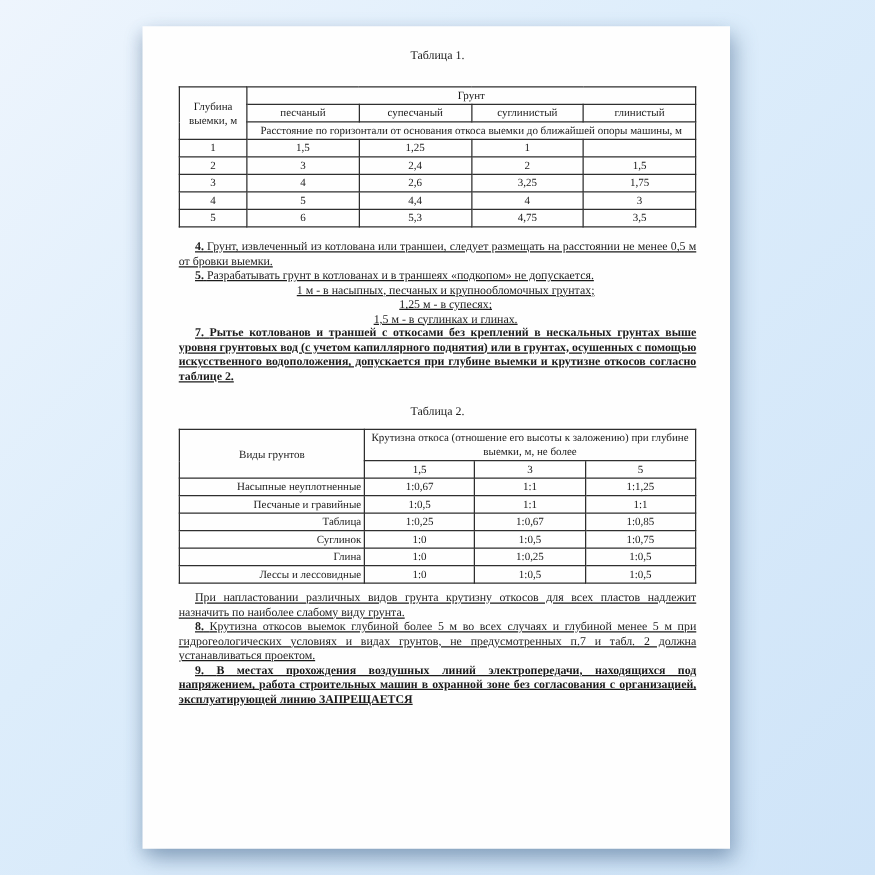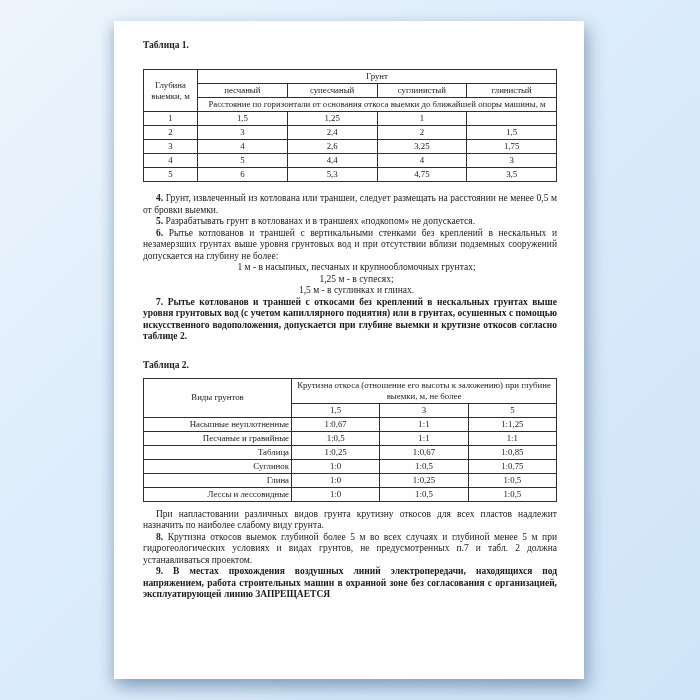--- a/index.html
+++ b/index.html
@@ -8,35 +8,35 @@
     background:linear-gradient(135deg,#eef5fd 0%,#ddedfb 40%,#cfe4f8 100%);
     font-family:"Liberation Serif","DejaVu Serif",serif;
     color:#1b1b1b;
   }
   .page{
     position:absolute;left:114px;top:21px;width:470px;height:658px;
     background:#fefefe;
     box-shadow:5px 8px 16px rgba(84,114,150,.48),-3px 5px 12px rgba(84,114,150,.28);
   }
   .content{position:absolute;left:29px;top:19px;width:414px;}
-  .tlabel{font-weight:bold;font-size:9.5px;line-height:10px;text-align:left;}
+  .tlabel{font-weight:normal;font-size:9.5px;line-height:10px;text-align:center;}
   .tlabel.second{margin-top:17px;}
   table{border-collapse:collapse;width:100%;table-layout:fixed;margin-top:19px;}
   table.t2{margin-top:8px;}
   td{
     border:1px solid #2e2e2e;text-align:center;vertical-align:middle;
     font-size:8.8px;line-height:11px;padding:1px 2px;
     overflow:hidden;
   }
   td.name{text-align:right;padding-left:4px;}
   .paras{margin-top:11px;}
   .paras.bottom{margin-top:7px;}
   p.para{
     margin:0;font-size:9.5px;line-height:11.5px;
-    text-align:justify;text-indent:13px;
+    text-align:justify;text-indent:13px;text-decoration:underline;
   }
   p.para.nowrapline{text-align:center;}
   .pnum{font-weight:bold;}
   p.bold{font-weight:bold;}
 </style>
 </head>
 <body>
 
 <div class="page">
   <div class="content">
@@ -99,21 +99,20 @@
         <td>5,3</td>
         <td>4,75</td>
         <td>3,5</td>
       </tr>
     </tbody>
       </table>
 
     <div class="paras">
       <p class="para"><span class="pnum">4.</span> <span>Грунт, извлеченный из котлована или траншеи, следует размещать на расстоянии не менее 0,5 м от бровки выемки.</span></p>
       <p class="para"><span class="pnum">5.</span> <span>Разрабатывать грунт в котлованах и в траншеях «подкопом» не допускается.</span></p>
-      <p class="para"><span class="pnum">6.</span> <span>Рытье котлованов и траншей с вертикальными стенками без креплений в нескальных и незамерзших грунтах выше уровня грунтовых вод и при отсутствии вблизи подземных сооружений допускается на глубину не более:</span></p>
       <p class="para nowrapline">1 м - в насыпных, песчаных и крупнообломочных грунтах;</p>
       <p class="para nowrapline">1,25 м - в супесях;</p>
       <p class="para nowrapline">1,5 м - в суглинках и глинах.</p>
       <p class="para bold"><span class="pnum">7.</span> <span>Рытье котлованов и траншей с откосами без креплений в нескальных грунтах выше уровня грунтовых вод (с учетом капиллярного поднятия) или в грунтах, осушенных с помощью искусственного водоположения, допускается при глубине выемки и крутизне откосов согласно таблице 2.</span></p>
     </div>
 
     <div class="tlabel second">Таблица 2.</div>
 
     <table class="t2">
       <colgroup>

